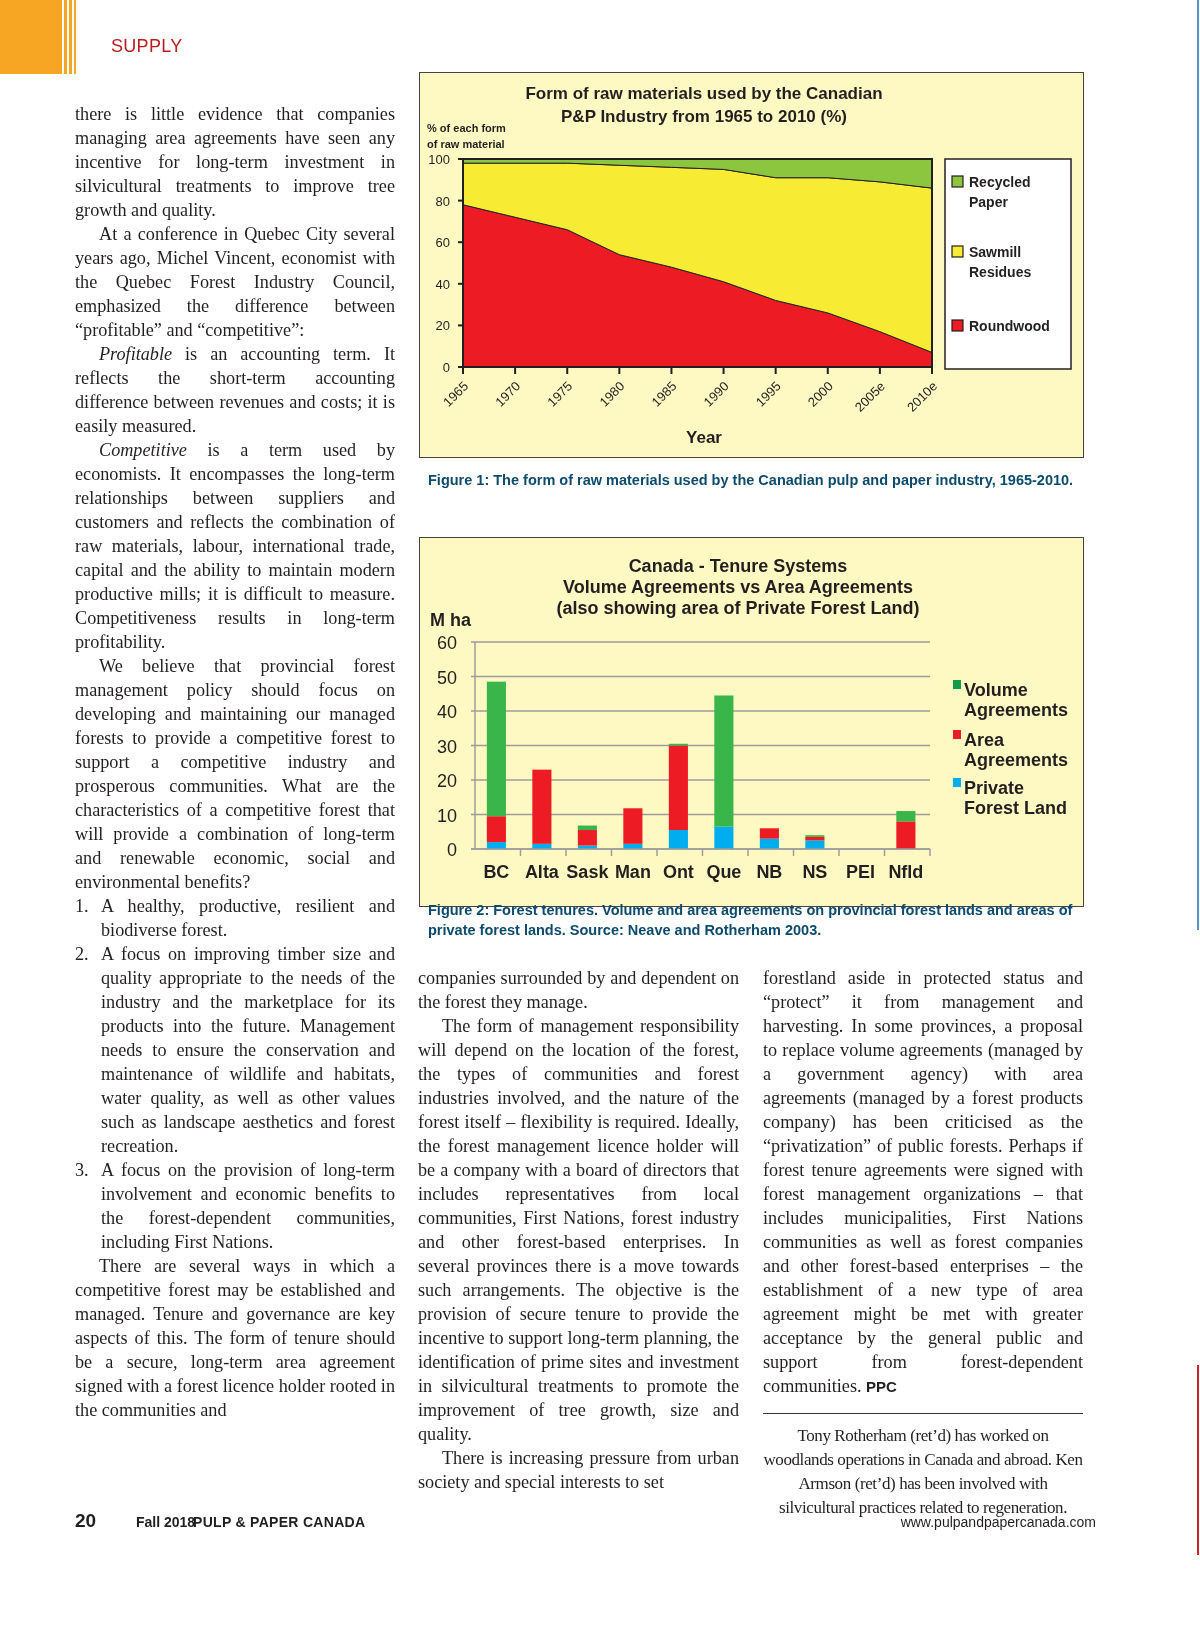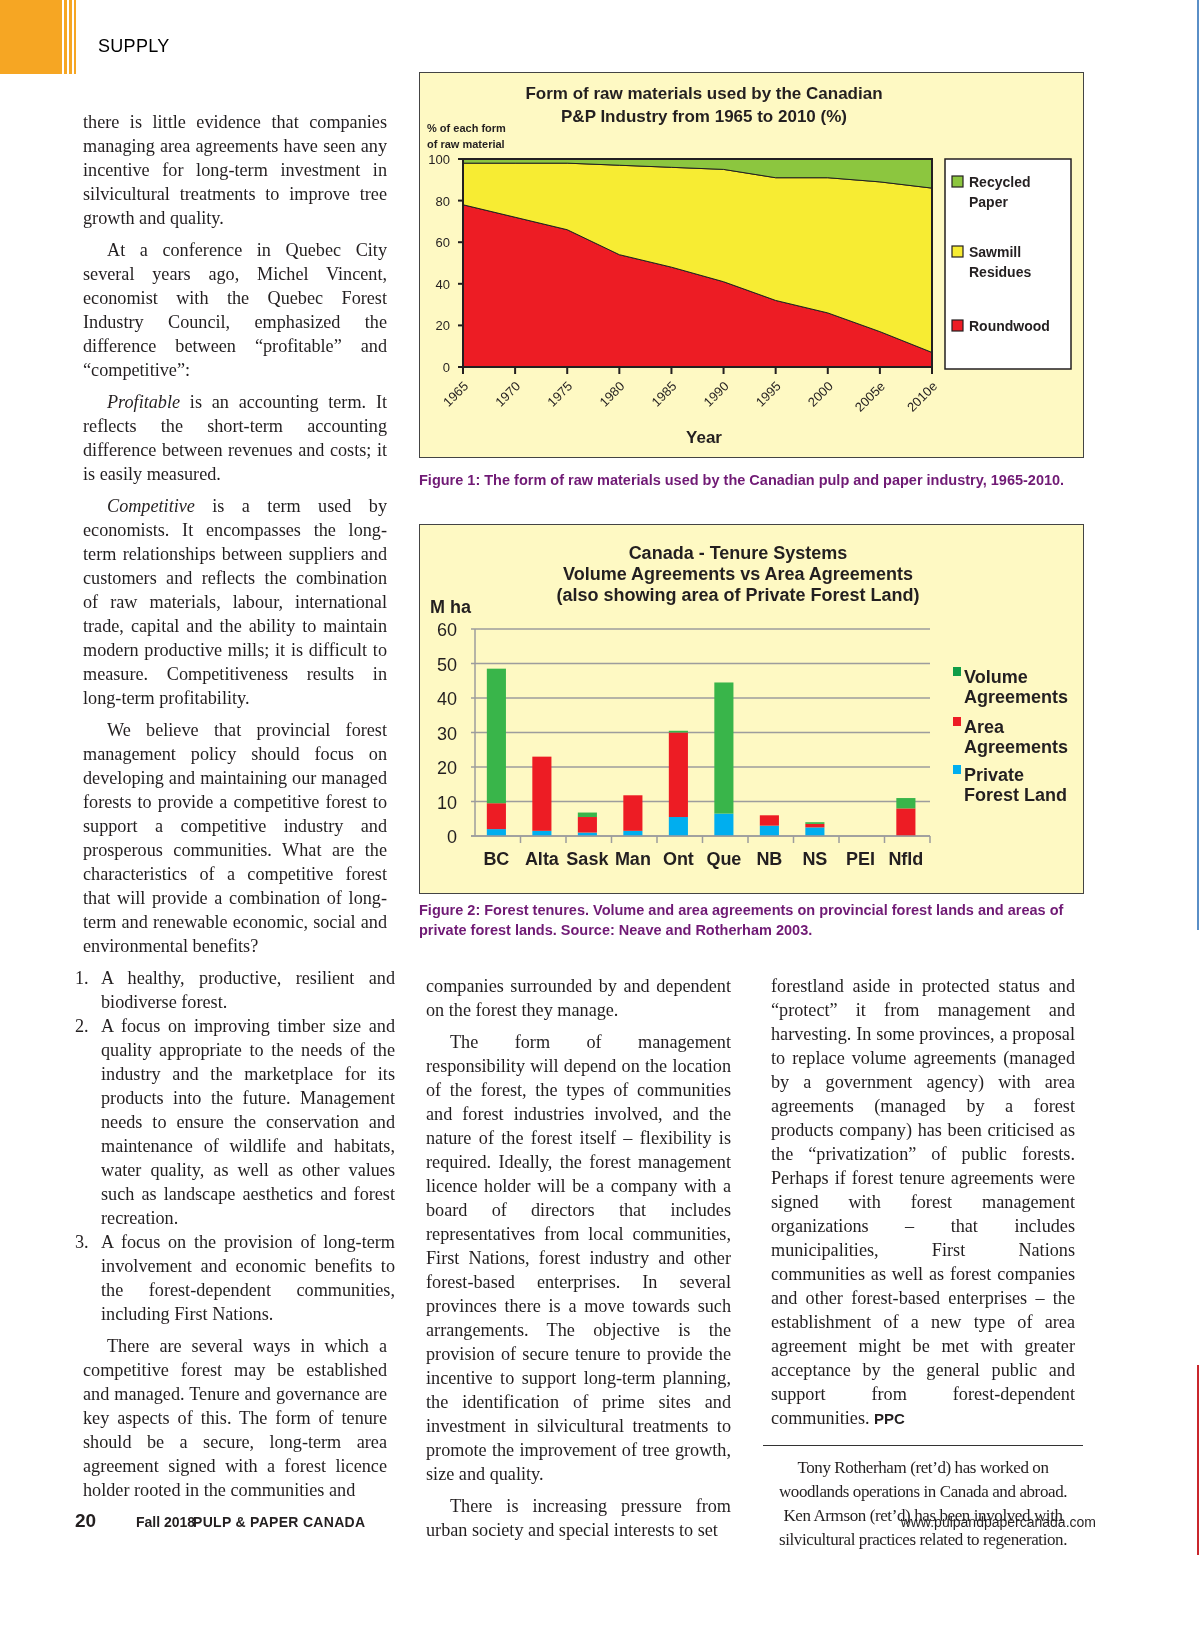--- a/index.html
+++ b/index.html
@@ -1,41 +1,41 @@
 <!DOCTYPE html>
 <html><head>
 <meta charset="utf-8">
 <style>
   html, body { margin:0; padding:0; background:#fff; }
   body { width:1200px; height:1628px; position:relative; overflow:hidden; font-family:"Liberation Serif", serif; color:#231f20; }
   .abs { position:absolute; }
   .tab-block { left:0; top:0; width:62px; height:74px; background:#f6a623; }
   .tab-stripe { top:0; height:74px; width:3px; background:#f6a623; }
-  .section-label { left:98px; top:36px; font-family:"Liberation Sans", sans-serif; font-size:18px; color:#000000; letter-spacing:0.3px; }
+  .section-label { left:111px; top:36px; font-family:"Liberation Sans", sans-serif; font-size:18px; color:#b91c1c; letter-spacing:0.3px; }
   .edge-blue { left:1197px; top:0; width:2px; height:930px; background:#5a8fc7; }
   .edge-red { left:1197px; top:1365px; width:2px; height:190px; background:#c9262c; }
 
   .col { font-size:18.2px; line-height:24px; text-align:justify; hyphens:manual; }
-  .col p { margin:8px; }
+  .col p { margin:0; }
   .col p.indent { text-indent:24px; }
   .col em { font-style:italic; }
   .col1 { left:75px; top:102px; width:320px; }
   .col2 { left:418px; top:966px; width:321px; }
   .col3 { left:763px; top:966px; width:320px; }
   .list { margin:0; padding:0; list-style:none; }
   .list li { position:relative; padding-left:26px; }
   .list li .num { position:absolute; left:0; top:0; }
   .ppc { font-family:"Liberation Sans", sans-serif; font-weight:bold; font-size:15px; }
   .bio-rule { border:0; border-top:1.5px solid #333; margin:14px 0 10px; }
   .bio { font-size:17px; line-height:24px; letter-spacing:-0.4px; text-align:center; }
 
   .fig { border:1.5px solid #444; background:#fef9c3; }
   .fig1 { left:419px; top:72px; width:663px; height:384px; }
-  .fig2 { left:419px; top:524px; width:663px; height:368px;text-decoration:underline; }
-  .caption { font-family:"Liberation Sans", sans-serif; font-weight:bold; font-size:14.5px; line-height:20px; color:#701a75; }
+  .fig2 { left:419px; top:537px; width:663px; height:368px;text-decoration:underline; }
+  .caption { font-family:"Liberation Sans", sans-serif; font-weight:bold; font-size:14.5px; line-height:20px; color:#0c4a6e;margin-left:9px; }
   .cap1 { left:419px; top:470px; width:670px; }
   .cap2 { left:419px; top:900px; width:680px; }
 
   .footer { top:1510px; font-family:"Liberation Sans", sans-serif; color:#231f20; }
   .pg-num { left:75px; font-size:19px; font-weight:bold; }
   .pg-issue { left:112px; top:1514px; font-size:14px; font-weight:bold;padding-left:24px; }
   .pg-mag { left:193px; top:1514px; font-size:14px; font-weight:bold; letter-spacing:0.3px; }
   .pg-url { right:104px; top:1514px; font-size:14px; }
 
   svg text { font-family:"Liberation Sans", sans-serif; }

